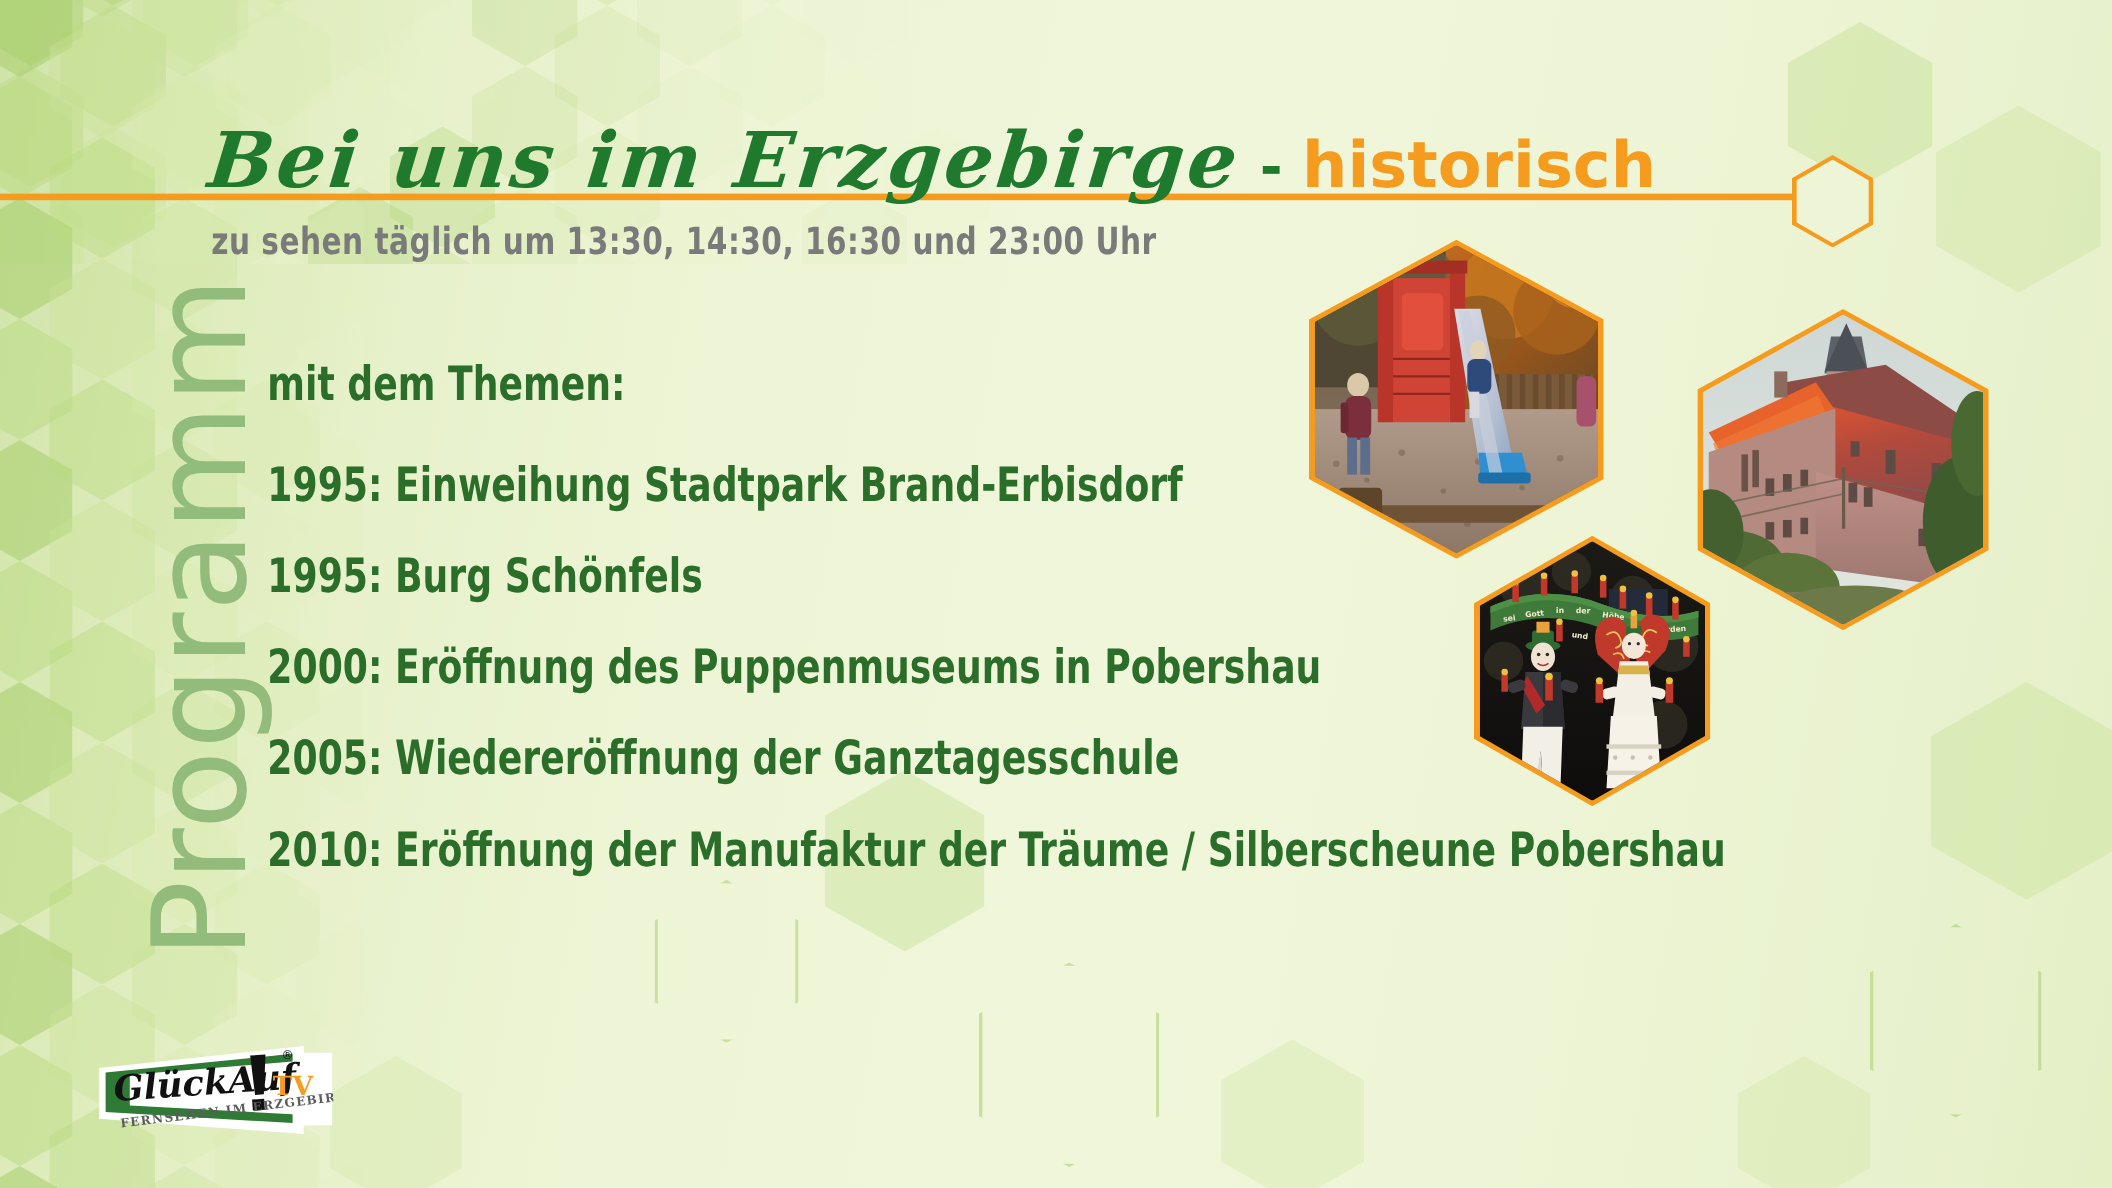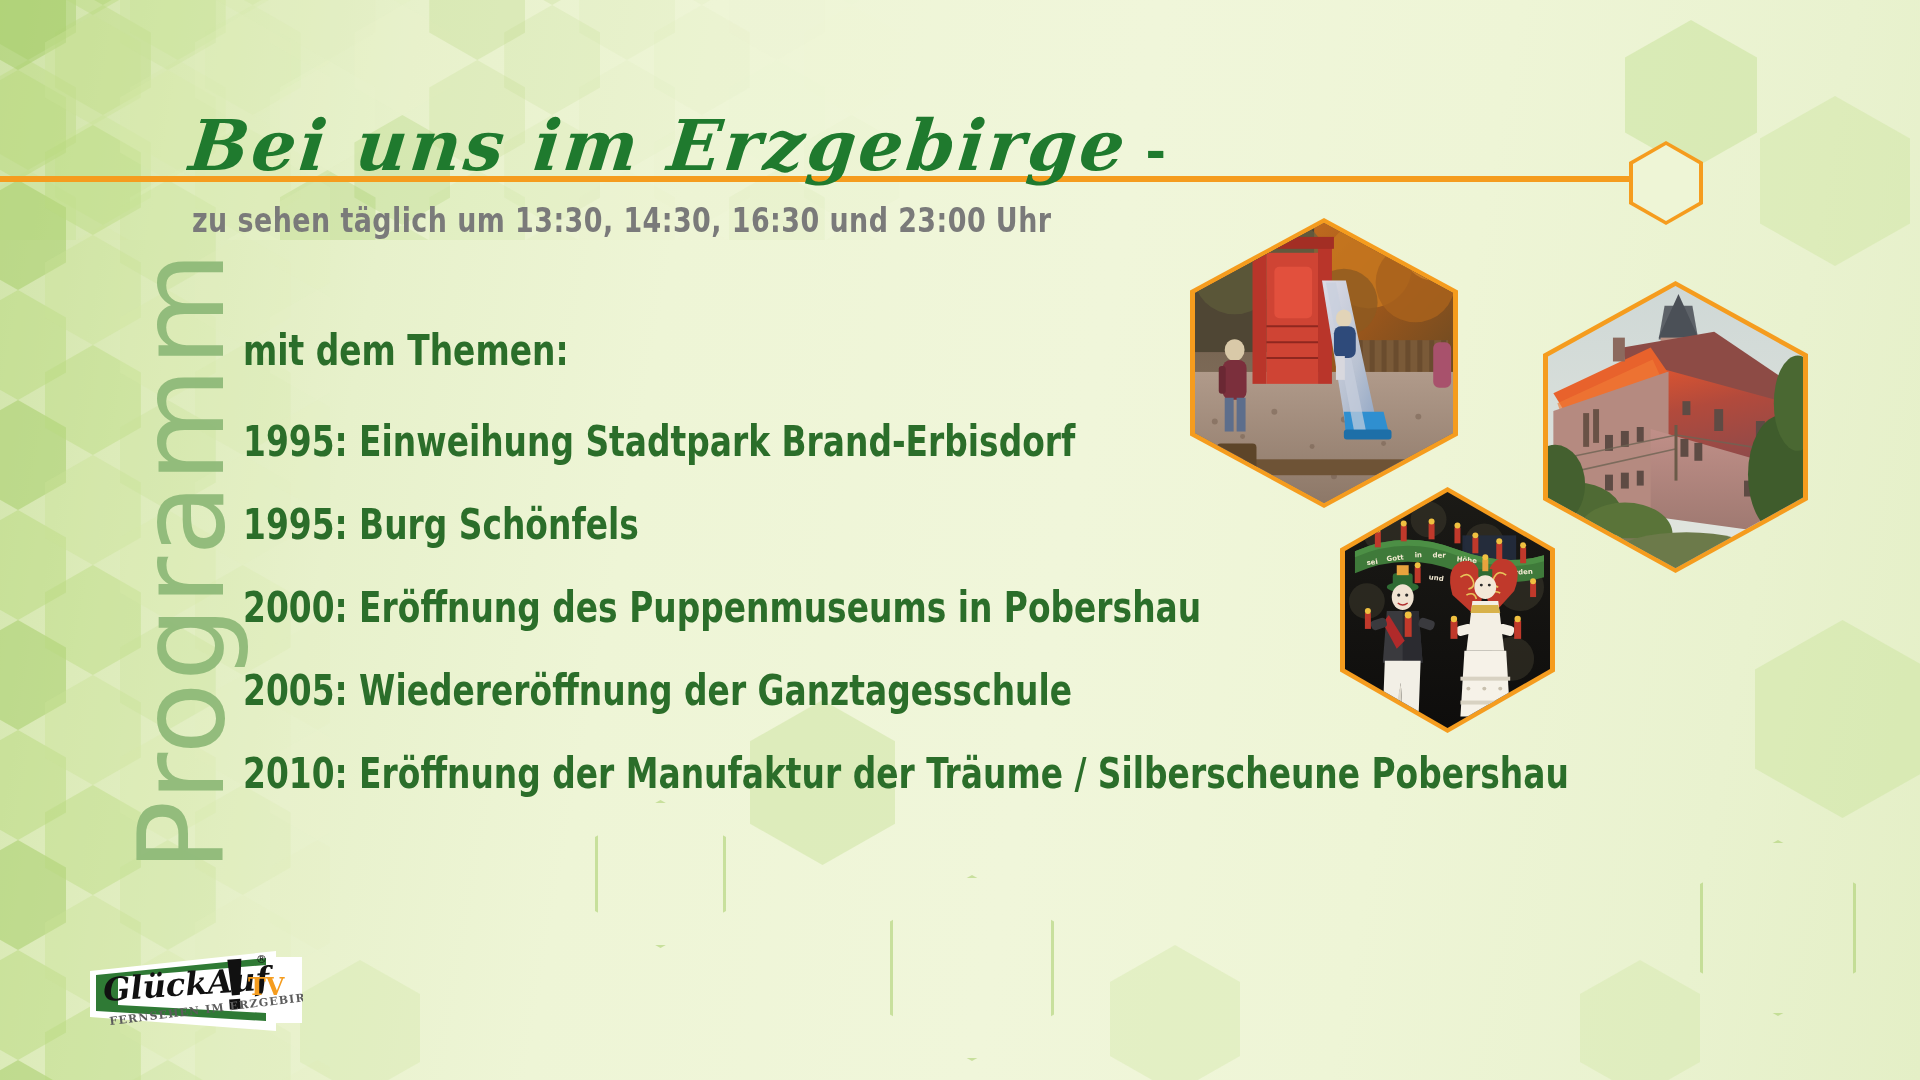--- a/index.html
+++ b/index.html
@@ -374,20 +374,21 @@
 
   <div id="header-rule"></div>
   <div id="header-hex" class="hexring">
     <div class="outer"></div>
     <div class="inner"></div>
   </div>
 
   <div id="title-line">
     <span id="title-script">Bei uns im Erzgebirge</span>
     <span id="title-dash">-</span>
+    <span id="title-accent">historisch</span>
   </div>
 
   <div id="subtitle">zu sehen täglich um 13:30, 14:30, 16:30 und 23:00 Uhr</div>
 
   <div id="themen-label">mit dem Themen:</div>
 
   <div id="topic-list">
     <div class="topic-row">1995: Einweihung Stadtpark Brand-Erbisdorf</div>
     <div class="topic-row">1995: Burg Schönfels</div>
     <div class="topic-row">2000: Eröffnung des Puppenmuseums in Pobershau</div>

